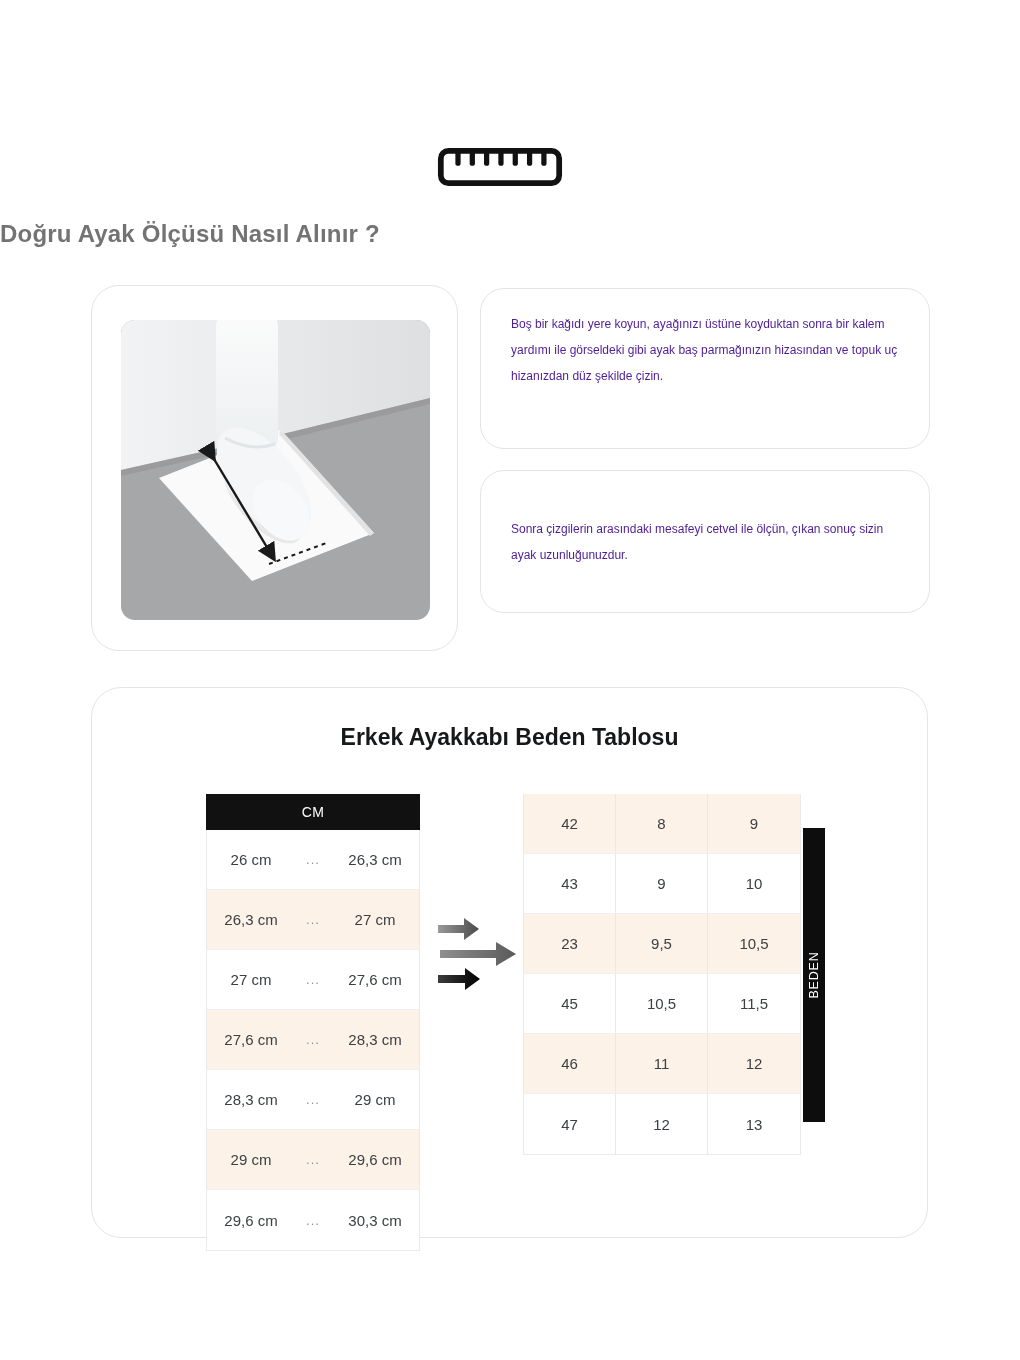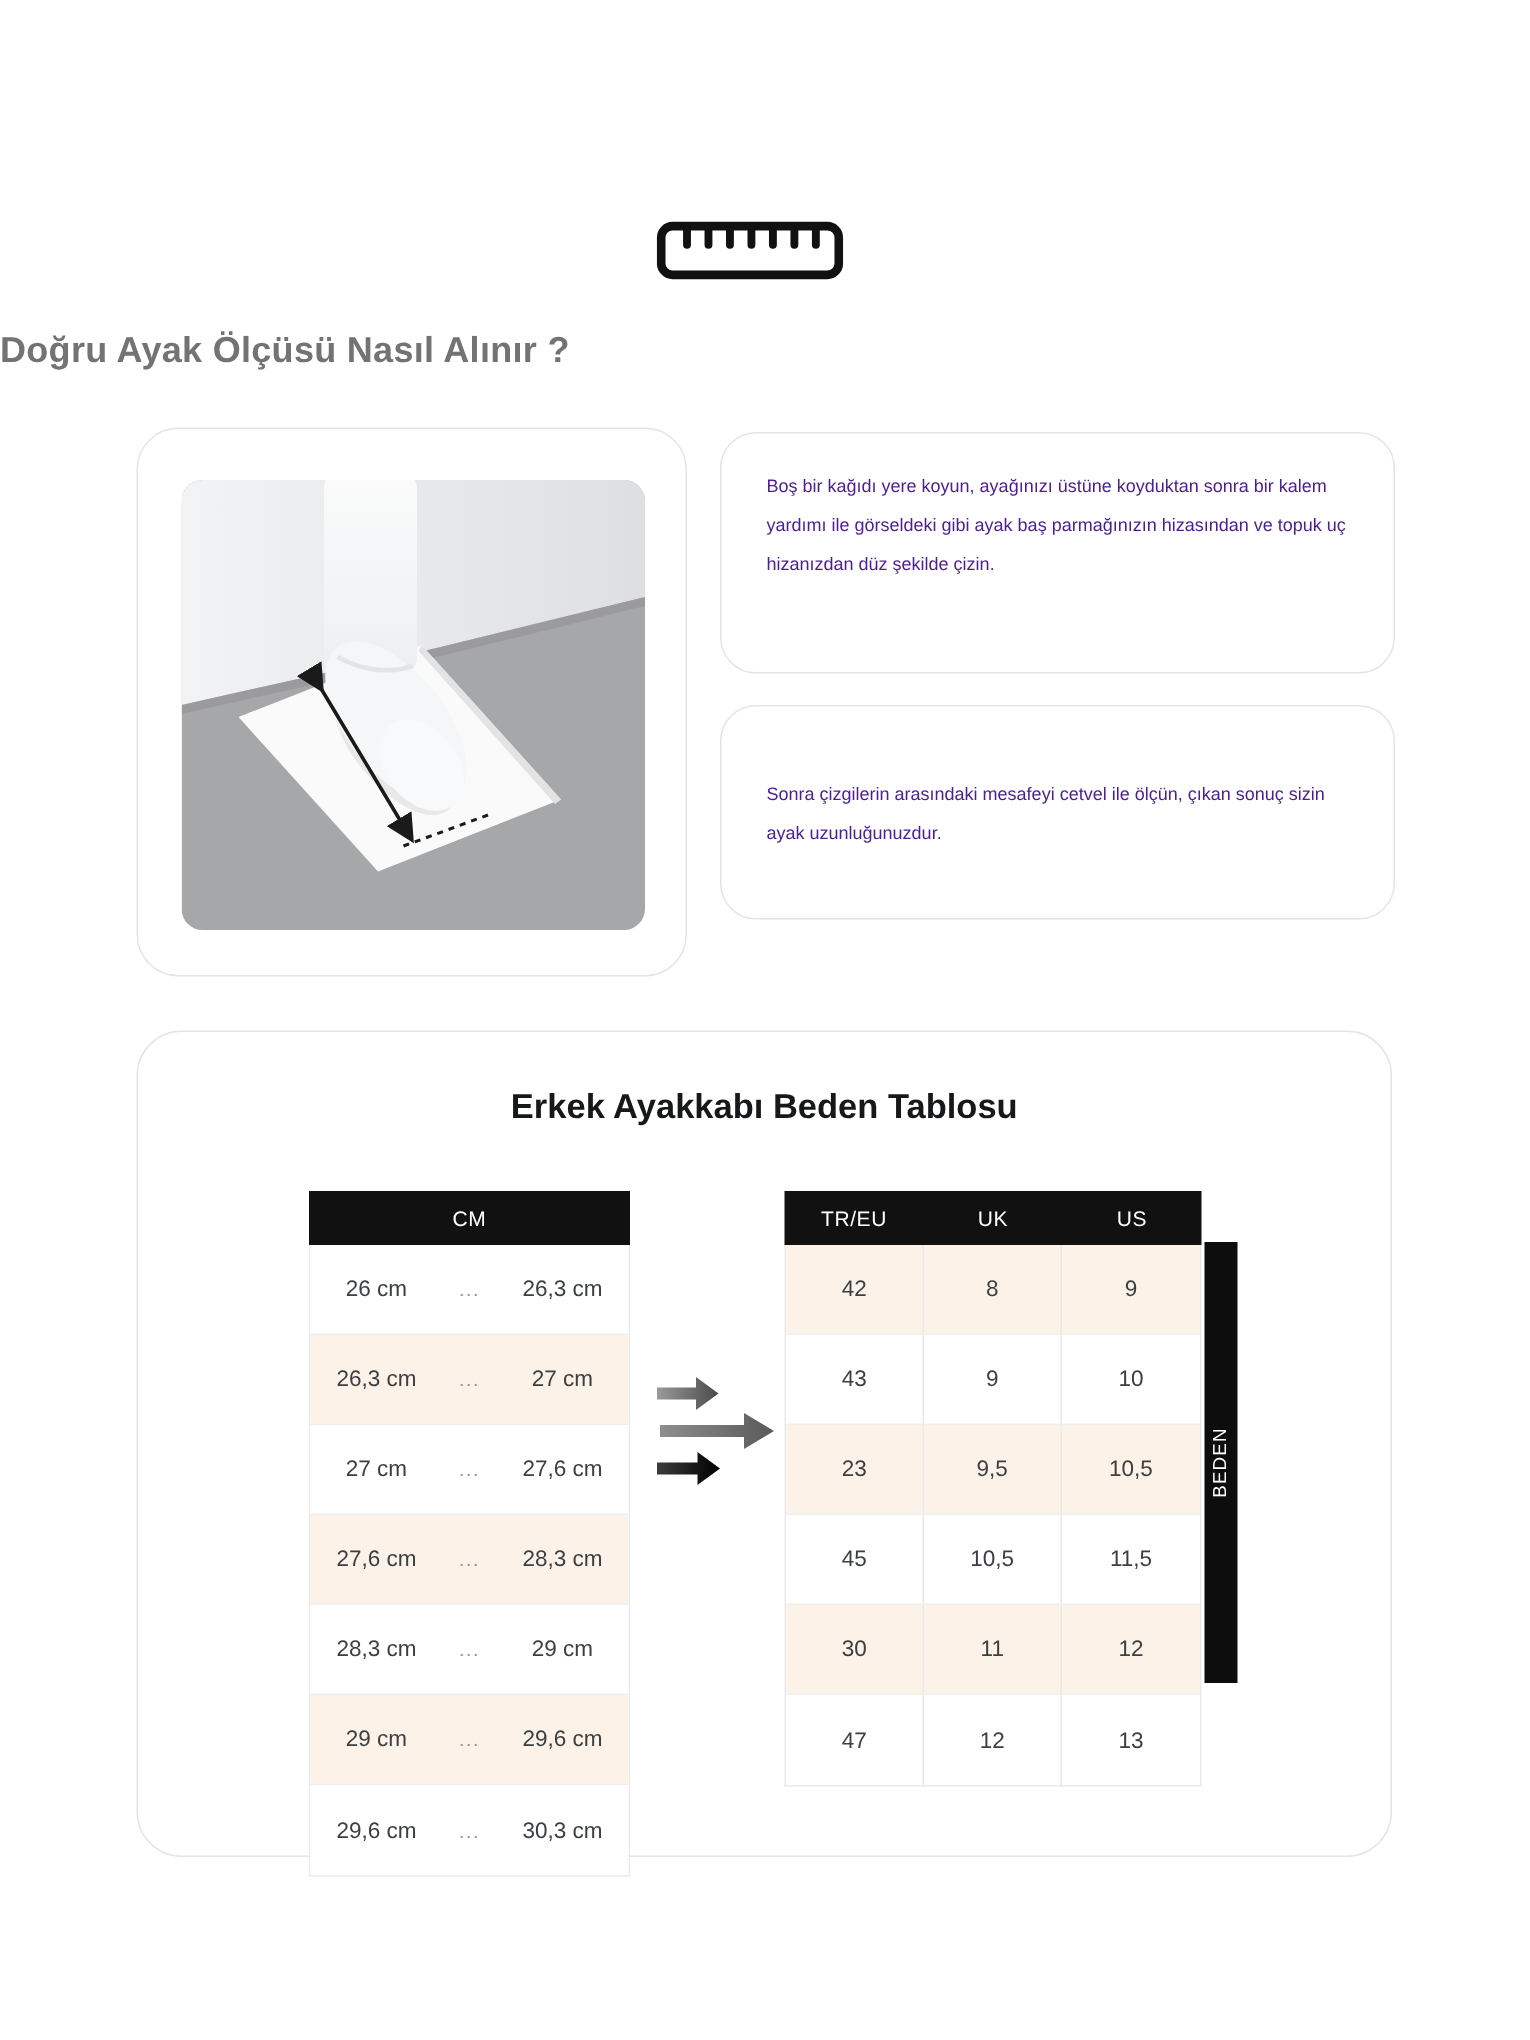--- a/index.html
+++ b/index.html
@@ -270,25 +270,20 @@
 
         <polygon points="0,9 26,9 26,2 41,13 26,24 26,17 0,17" fill="url(#ag1)"></polygon>
 
         <polygon points="2,34 58,34 58,26 78,38 58,50 58,42 2,42" fill="url(#ag2)"></polygon>
 
         <polygon points="0,59 27,59 27,52 42,63 27,74 27,67 0,67" fill="url(#ag3)"></polygon>
       </svg>
     </div>
 
     <div class="tbl size-table">
-      <div class="tbl-header">
-        <span class="hcell">TR/EU</span>
-        <span class="hcell">UK</span>
-        <span class="hcell">US</span>
-      </div>
       <div class="tbl-body">
         <div class="trow alt">
           <span class="scell">42</span>
           <span class="scell">8</span>
           <span class="scell">9</span>
         </div>
         <div class="trow">
           <span class="scell">43</span>
           <span class="scell">9</span>
           <span class="scell">10</span>
@@ -297,21 +292,21 @@
           <span class="scell">23</span>
           <span class="scell">9,5</span>
           <span class="scell">10,5</span>
         </div>
         <div class="trow">
           <span class="scell">45</span>
           <span class="scell">10,5</span>
           <span class="scell">11,5</span>
         </div>
         <div class="trow alt">
-          <span class="scell">30</span>
+          <span class="scell">46</span>
           <span class="scell">11</span>
           <span class="scell">12</span>
         </div>
         <div class="trow">
           <span class="scell">47</span>
           <span class="scell">12</span>
           <span class="scell">13</span>
         </div>
       </div>
     </div>

